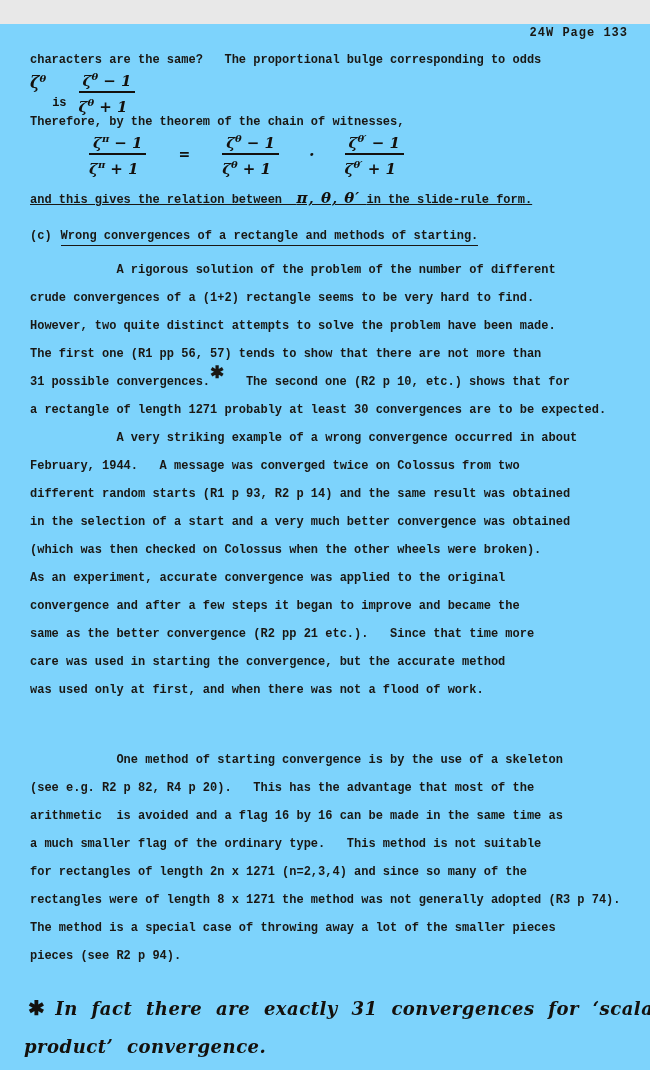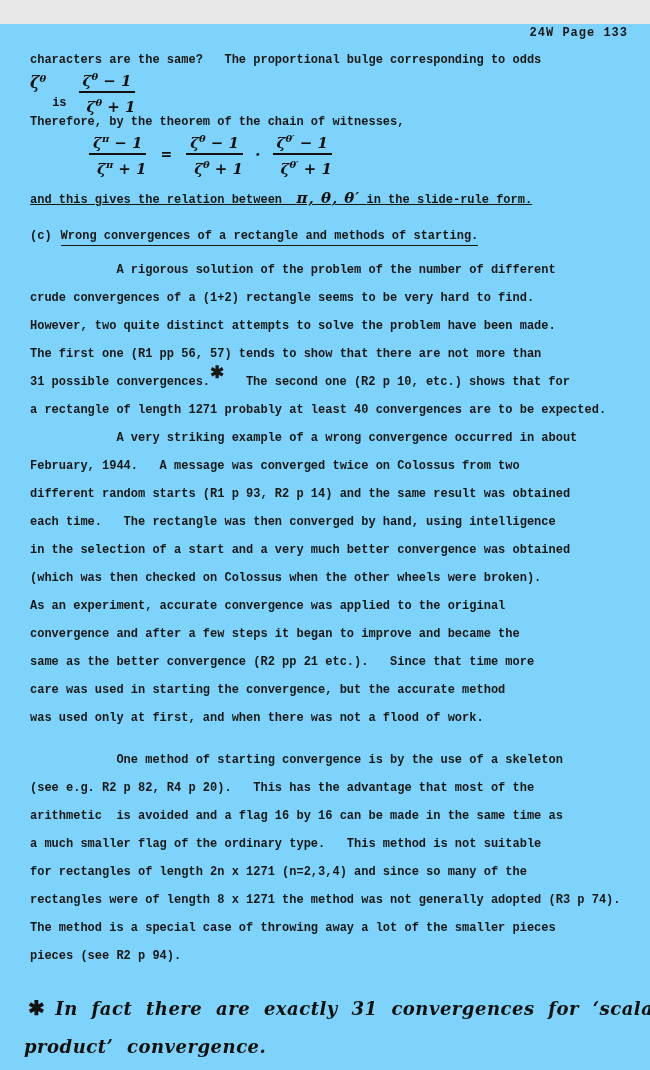--- a/index.html
+++ b/index.html
@@ -33,21 +33,21 @@
   .single{position:absolute;left:30px;height:28px;line-height:28px;white-space:pre;}
   
   .hw{
     font-family:"DejaVu Serif", serif;
     font-style:italic;
     font-weight:700;
     color:#14110d;
   }
   .frac{
     display:inline-block;
-    text-align:right;
+    text-align:left;
     vertical-align:middle;
     margin:0 4px;
   }
   .frac .num{
     display:block;
     border-bottom:2px solid #14110d;
     padding:0 4px 1px 4px;
   }
   .frac .den{display:block;padding-top:1px;}
   .frac .tail{margin-left:5px;}
@@ -95,21 +95,21 @@
     <span class="lead-sym"><span>ζ</span><sup class="hsup">θ</sup></span>
     <span class="typed islabel" style="font-family:'Liberation Mono',monospace;font-style:normal;font-size:12px;">is</span>
     <span class="frac">
       <span class="num"><span>ζ</span><sup class="hsup">θ</sup><span class="tail">− 1</span></span>
       <span class="den"><span>ζ</span><sup class="hsup">θ</sup><span class="tail">+ 1</span></span>
     </span>
   </div>
 
   <div class="single" style="top:84px;text-align:right;">Therefore, by the theorem of the chain of witnesses,</div>
 
-  <div class="formula-row hw fsz" style="top:106px;left:85px;">
+  <div class="formula-row hw fsz" style="top:106px;left:85px;gap:18px;">
     <span class="frac">
       <span class="num"><span>ζ</span><sup class="hsup">π</sup><span class="tail">− 1</span></span>
       <span class="den"><span>ζ</span><sup class="hsup">π</sup><span class="tail">+ 1</span></span>
     </span>
     <span class="eqsign">=</span>
     <span class="frac">
       <span class="num"><span>ζ</span><sup class="hsup">θ</sup><span class="tail">− 1</span></span>
       <span class="den"><span>ζ</span><sup class="hsup">θ</sup><span class="tail">+ 1</span></span>
     </span>
     <span class="dotsign">·</span>
@@ -126,25 +126,24 @@
   <div class="lineblock" style="top:232px;">
       <div class="tline">            A rigorous solution of the problem of the number of different</div>
       <div class="tline">crude convergences of a (1+2) rectangle seems to be very hard to find.</div>
       <div class="tline">However, two quite distinct attempts to solve the problem have been made.</div>
       <div class="tline">The first one (R1 pp 56, 57) tends to show that there are not more than</div>
     </div>
 
   <div class="single" style="top:344px;"><span class="typed">31 possible convergences.</span><span class="fstar">✱</span><span class="typed">   The second one (R2 p 10, etc.) shows that for</span></div>
 
   <div class="lineblock" style="top:372px;">
-      <div class="tline">a rectangle of length 1271 probably at least 40 convergences are to be expected.</div>
+      <div class="tline">a rectangle of length 1271 probably at least 30 convergences are to be expected.</div>
       <div class="tline">            A very striking example of a wrong convergence occurred in about</div>
       <div class="tline">February, 1944.   A message was converged twice on Colossus from two</div>
       <div class="tline">different random starts (R1 p 93, R2 p 14) and the same result was obtained</div>
-      <div class="tline">each time.   The rectangle was then converged by hand, using intelligence</div>
       <div class="tline">in the selection of a start and a very much better convergence was obtained</div>
       <div class="tline">(which was then checked on Colossus when the other wheels were broken).</div>
       <div class="tline">As an experiment, accurate convergence was applied to the original</div>
       <div class="tline">convergence and after a few steps it began to improve and became the</div>
       <div class="tline">same as the better convergence (R2 pp 21 etc.).   Since that time more</div>
       <div class="tline">care was used in starting the convergence, but the accurate method</div>
       <div class="tline">was used only at first, and when there was not a flood of work.</div>
     </div>
 
   <div class="lineblock" style="top:722px;">

